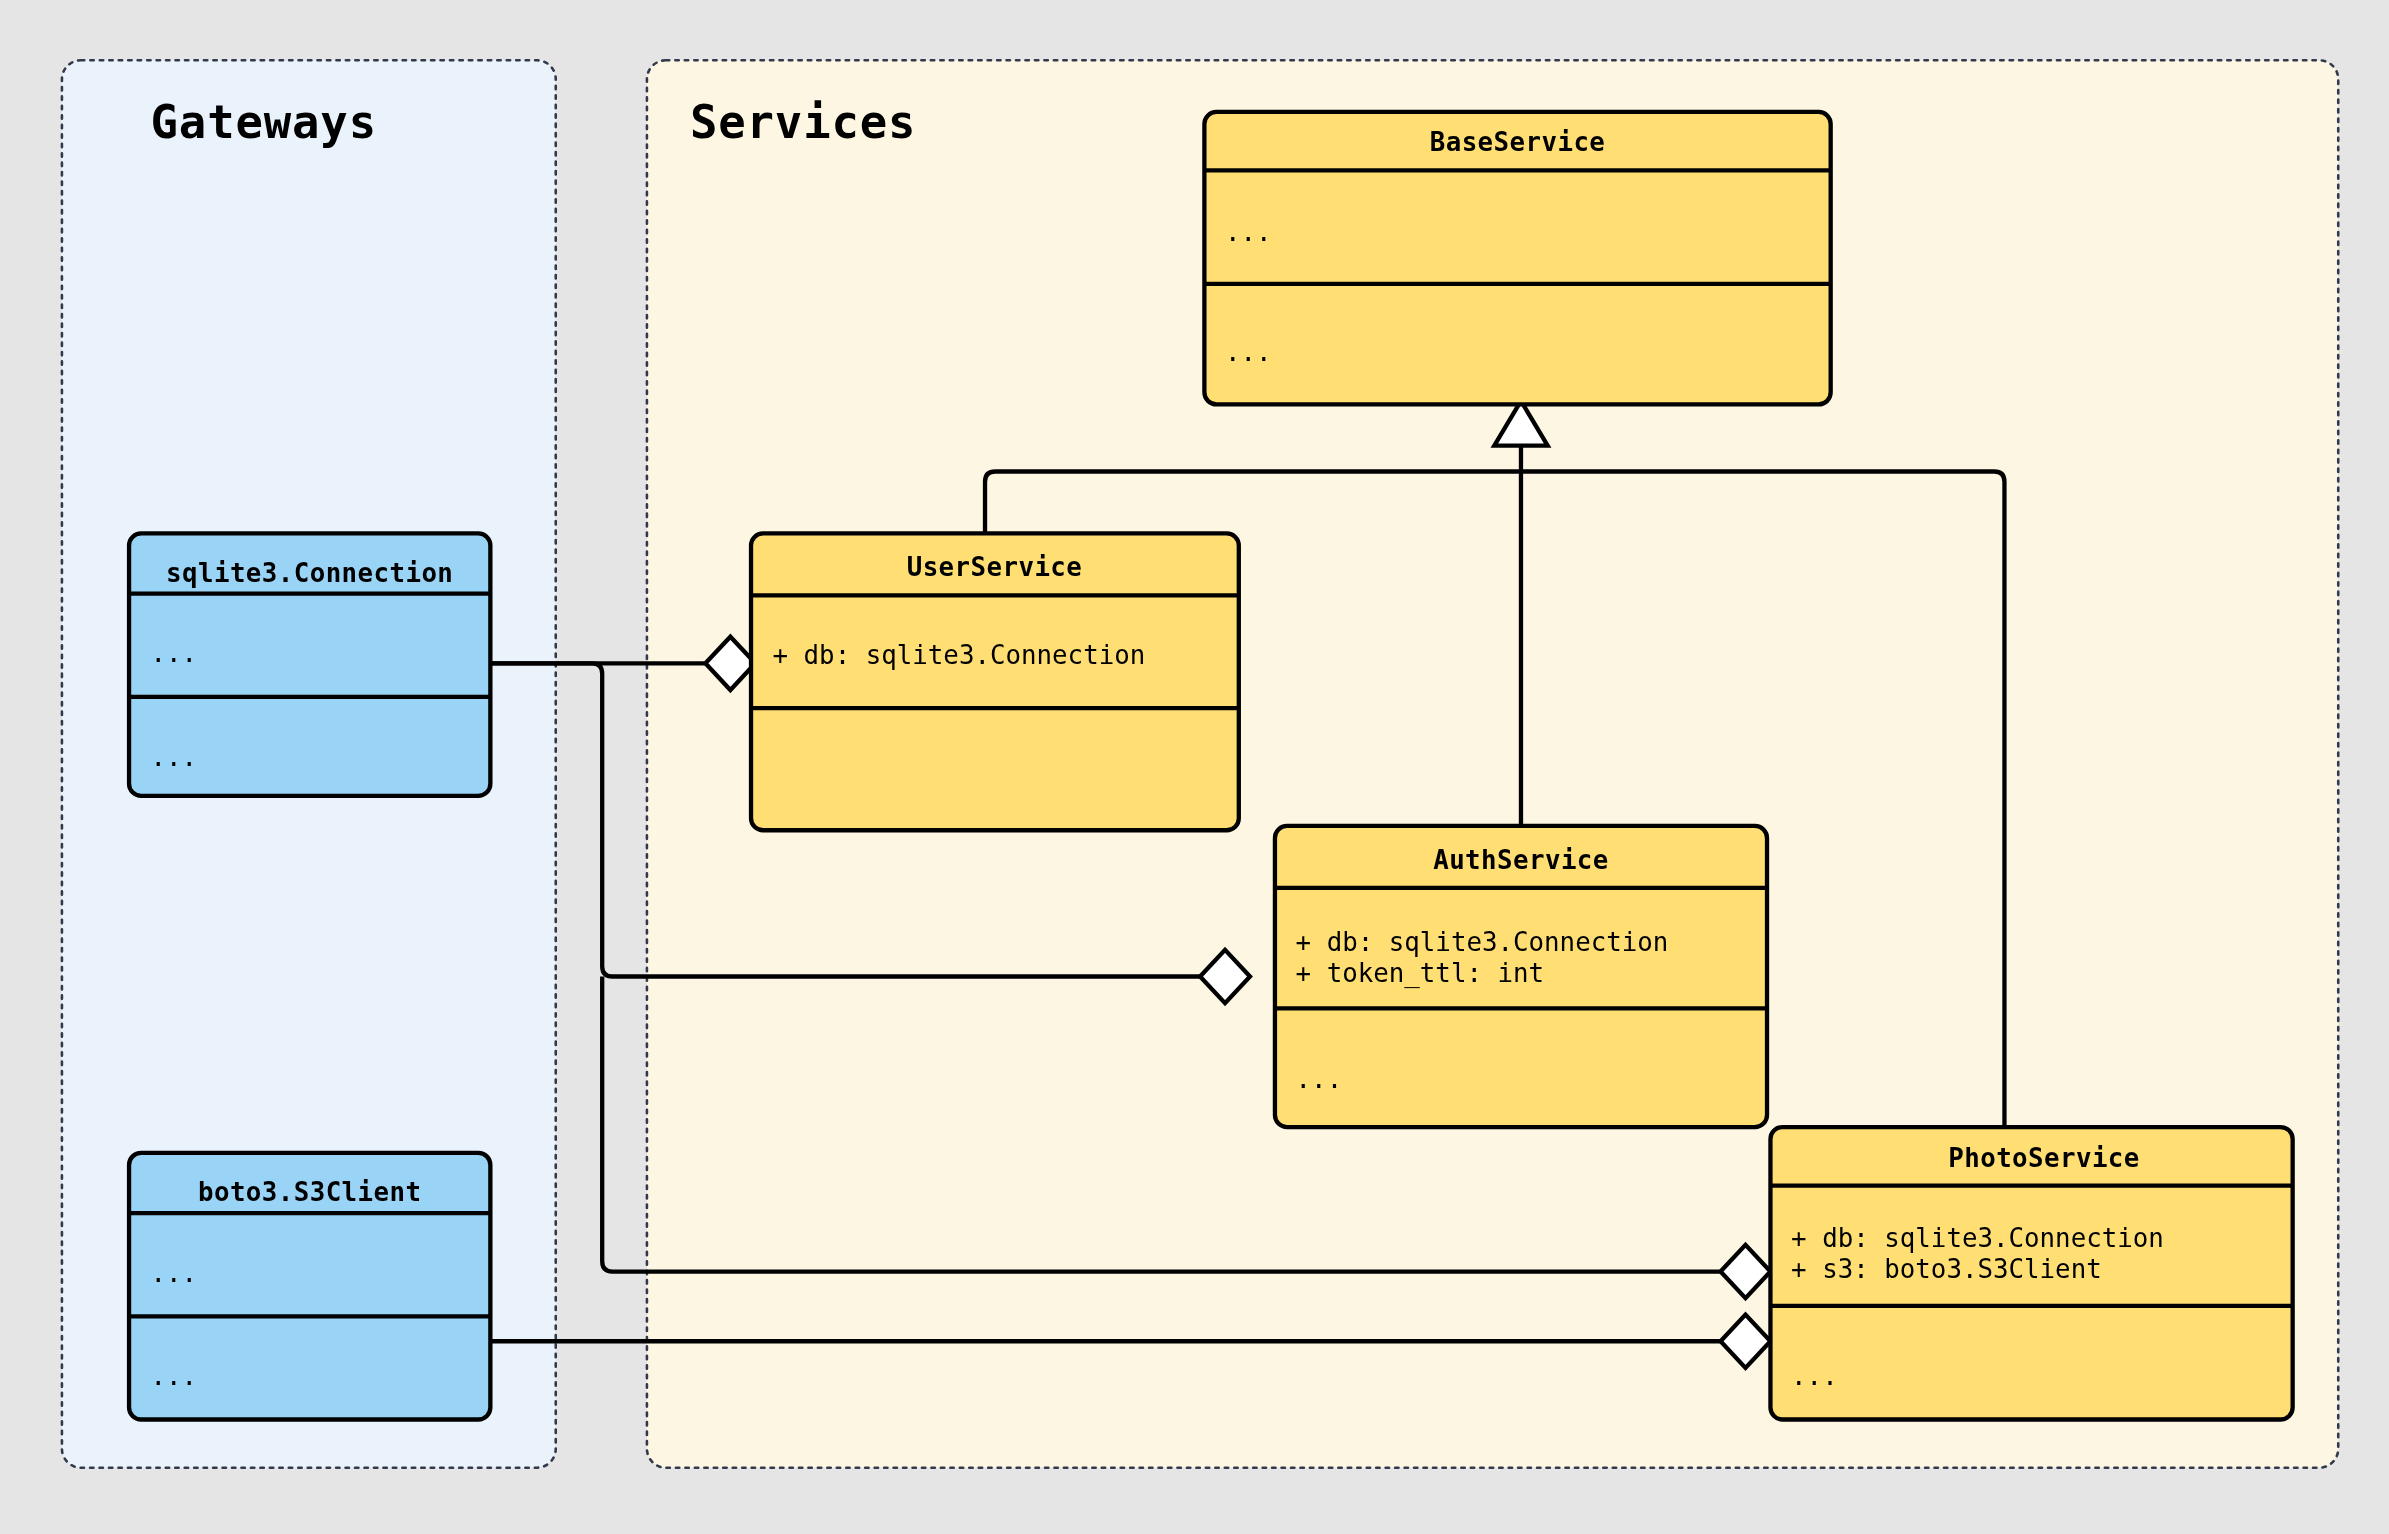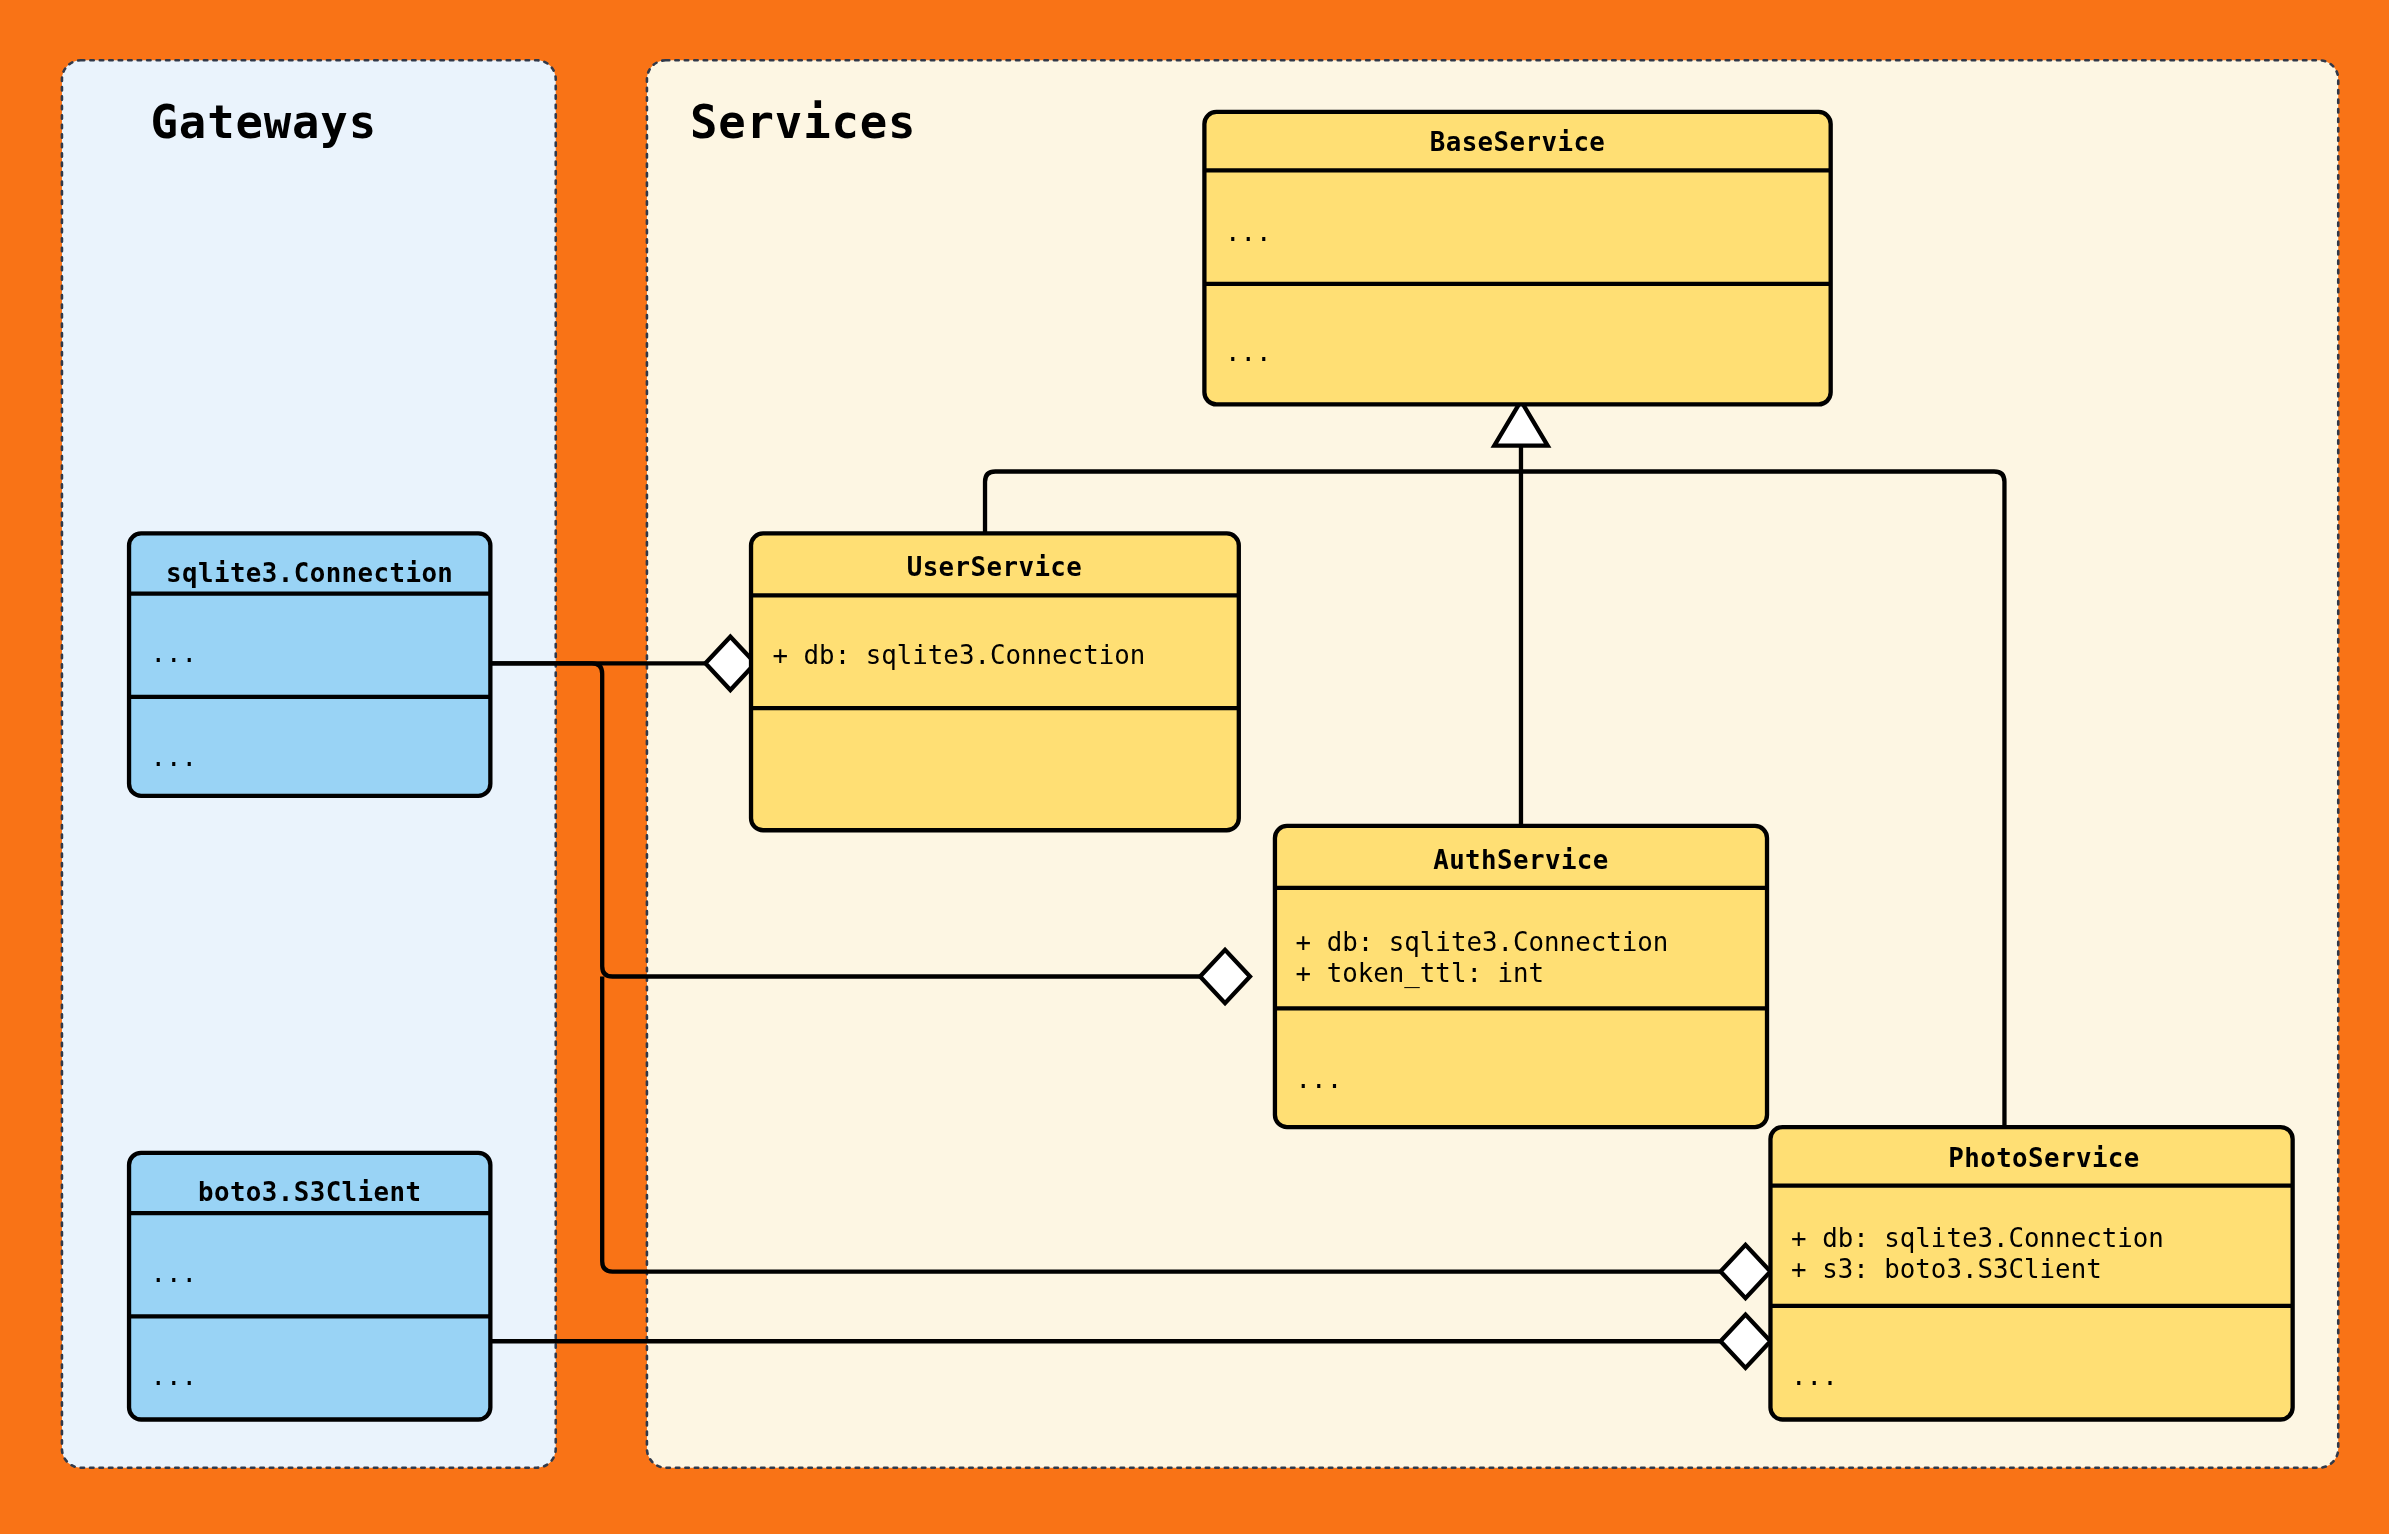--- a/index.html
+++ b/index.html
@@ -73,21 +73,21 @@
   .marker-hollow {
     fill: #ffffff;
     stroke: #000000;
     stroke-width: 5;
     stroke-linejoin: miter;
   }
 </style>
 </head>
 <body>
 
-<div id="stage" style="background: #f97316;">
+<div id="stage" style="background: #e5e5e5;">
   <svg id="diagram" viewBox="0 0 2777 1783">
 
     <g>
       <rect class="pkg-rect" x="72" y="70" width="574" height="1636" rx="22" ry="22" fill="#eaf3fc"></rect>
       <text class="pkg-title" x="175" y="160">Gateways</text>
     </g>
 
     <g>
       <rect class="pkg-rect" x="752" y="70" width="1966" height="1636" rx="22" ry="22" fill="#fdf6e3"></rect>
       <text class="pkg-title" x="802" y="160">Services</text>

